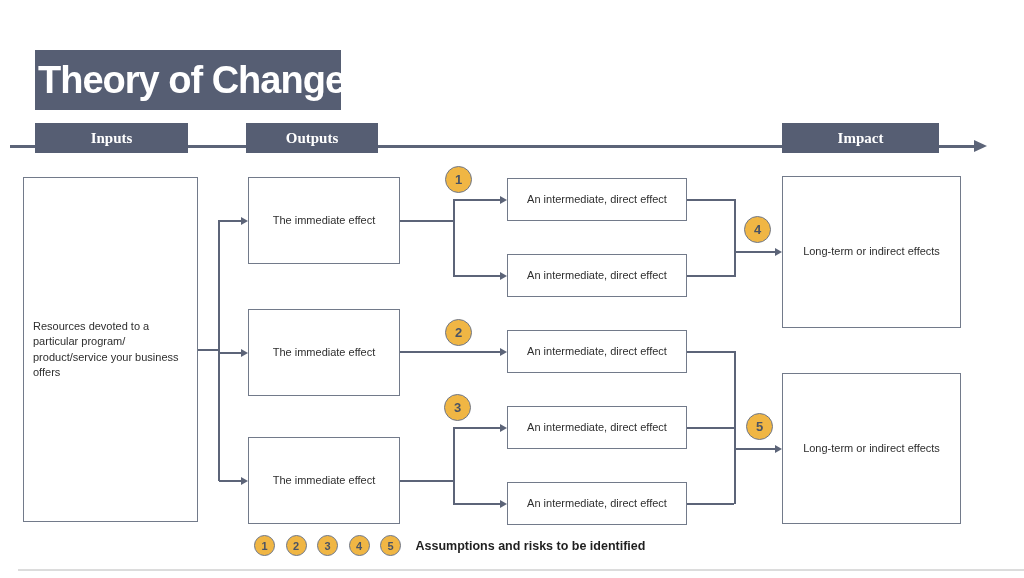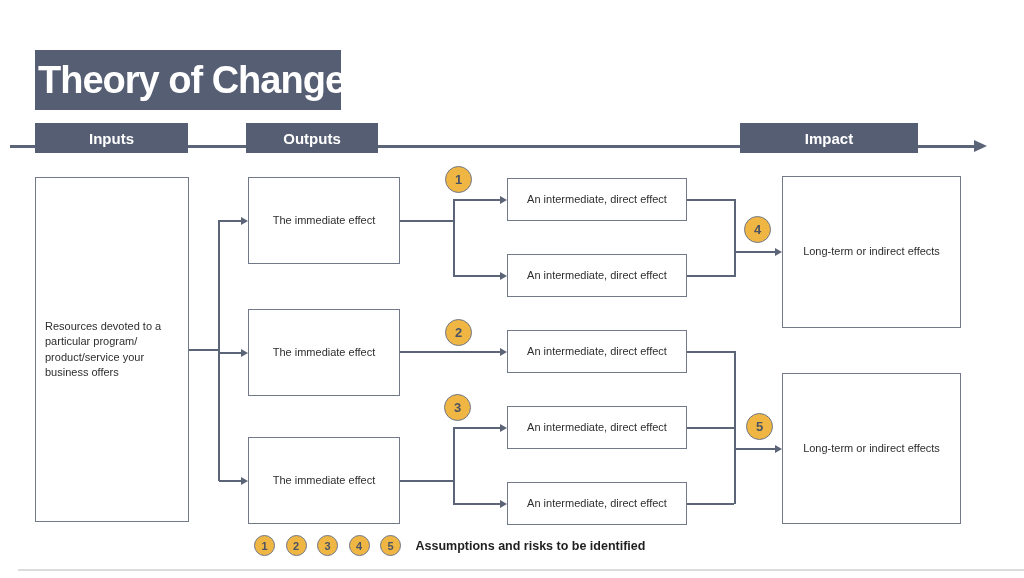--- a/index.html
+++ b/index.html
@@ -15,21 +15,21 @@
   }
   .axis{position:absolute;left:10px;top:145px;width:966px;height:2.5px;background:#5c6478;}
   .axis-arrow{
     position:absolute;left:974px;top:140px;width:0;height:0;
     border-top:6px solid transparent;border-bottom:6px solid transparent;
     border-left:13px solid #5c6478;
   }
   .colhead{
     position:absolute;top:123px;height:30px;background:#565e73;color:#ffffff;
     display:flex;align-items:center;justify-content:center;
-    font-size:15px;font-weight:bold;
+    font-size:15px;font-weight:bold;font-family:Liberation Serif, serif;
   }
   .node{
     position:absolute;background:#ffffff;border:1.4px solid #727a8a;
     display:flex;align-items:center;justify-content:center;text-align:left;
     font-size:11px;color:#2e2e2e;line-height:1.4;padding:0 9px;box-sizing:border-box;
   }
   .hl{position:absolute;height:1.5px;background:#5c6478;}
   .vl{position:absolute;width:1.5px;background:#5c6478;}
   .ar{
     position:absolute;width:0;height:0;
@@ -57,21 +57,21 @@
 
 <div class="scene">
 
   <div class="title-bar">Theory of Change</div>
 
   <div class="axis"></div>
   <div class="axis-arrow"></div>
 
   <div class="colhead" style="left:35px;width:153px">Inputs</div>
   <div class="colhead" style="left:246px;width:132px">Outputs</div>
-  <div class="colhead" style="left:740px;width:178px">Impact</div>
+  <div class="colhead" style="left:782px;width:157px">Impact</div>
 
   <div class="hl" style="left:188px;top:349px;width:31px"></div>
   <div class="vl" style="left:218px;top:220px;height:261px"></div>
   <div class="hl" style="left:219px;top:220px;width:22px"></div>
   <div class="ar" style="left:241px;top:217px"></div>
   <div class="hl" style="left:219px;top:352px;width:22px"></div>
   <div class="ar" style="left:241px;top:349px"></div>
   <div class="hl" style="left:219px;top:480px;width:22px"></div>
   <div class="ar" style="left:241px;top:477px"></div>
 
@@ -98,21 +98,21 @@
   <div class="hl" style="left:734px;top:251px;width:41px"></div>
   <div class="ar" style="left:775px;top:248px"></div>
 
   <div class="hl" style="left:687px;top:351px;width:47px"></div>
   <div class="hl" style="left:687px;top:427px;width:47px"></div>
   <div class="hl" style="left:687px;top:503px;width:47px"></div>
   <div class="vl" style="left:734px;top:351px;height:153px"></div>
   <div class="hl" style="left:734px;top:448px;width:41px"></div>
   <div class="ar" style="left:775px;top:445px"></div>
 
-  <div class="node" style="left:35px;top:177px;width:154px;height:345px">
+  <div class="node" style="left:23px;top:177px;width:175px;height:345px">
     <span>Resources devoted to a particular program/ product/service your business offers</span>
   </div>
 
   <div class="node" style="left:248px;top:177px;width:152px;height:87px">
     <span>The immediate effect</span>
   </div>
   <div class="node" style="left:248px;top:309px;width:152px;height:87px">
     <span>The immediate effect</span>
   </div>
   <div class="node" style="left:248px;top:437px;width:152px;height:87px">

